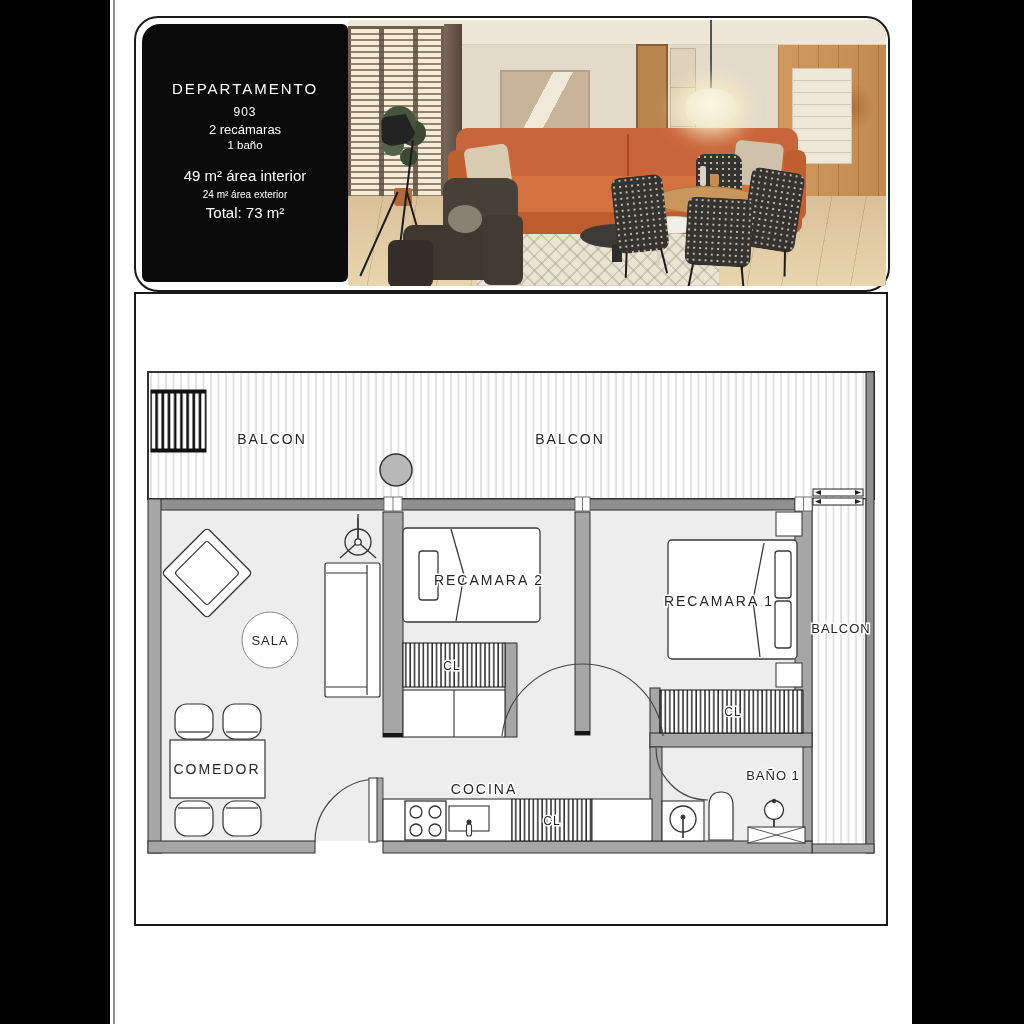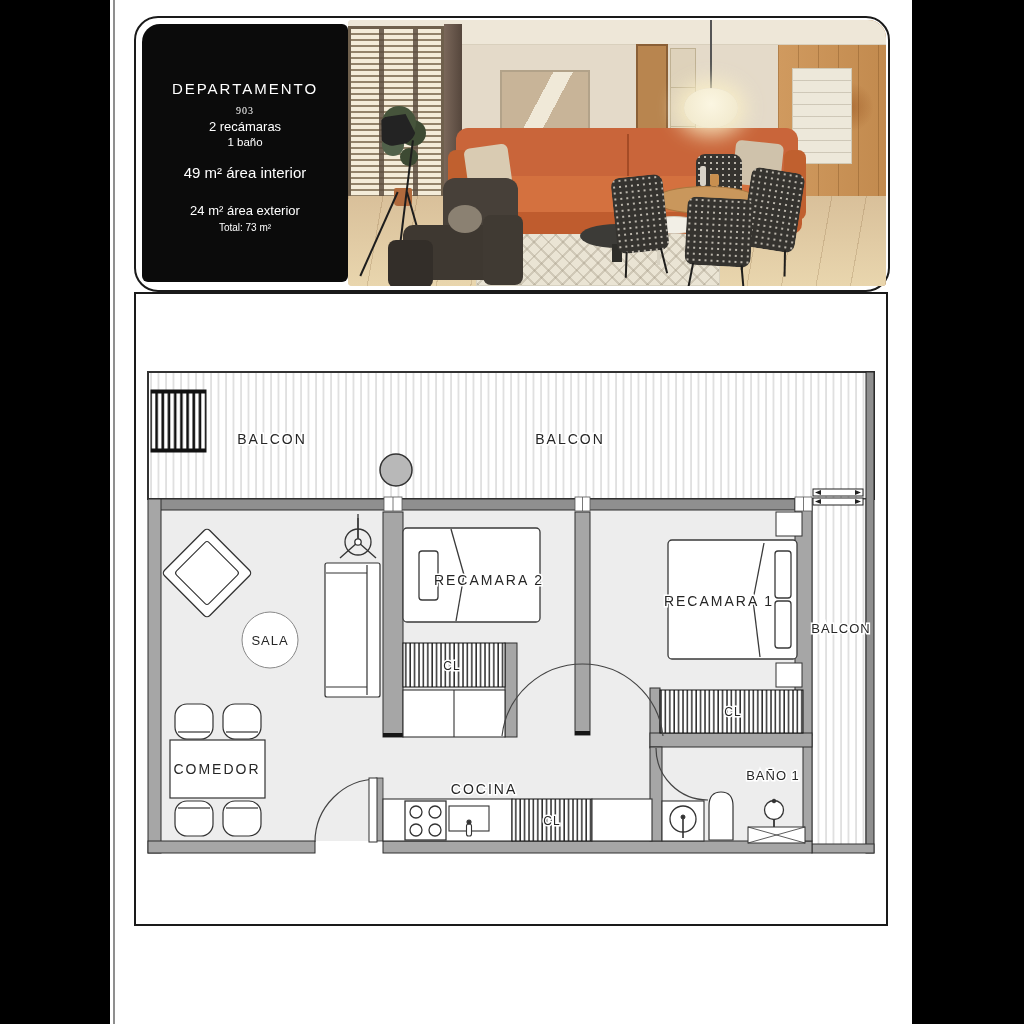--- a/index.html
+++ b/index.html
@@ -11,26 +11,26 @@
   .bar-right{left:912px;top:0;width:112px;height:1024px;background:#000;}
   .scan-line{left:113px;top:0;width:2px;height:1024px;background:#8f8f8f;}
 
   
   .top-box{left:134px;top:16px;width:756px;height:276px;border:2px solid #1a1a1a;
            border-radius:24px;box-sizing:border-box;background:#fff;}
   .info-card{left:6px;top:6px;width:206px;height:258px;background:#0b0b0b;color:#fff;
              border-radius:18px 6px 6px 6px;display:flex;flex-direction:column;
              align-items:center;text-align:center;}
   .info-card .t1{margin-top:56px;font-size:15px;letter-spacing:2px;}
-  .info-card .t2{margin-top:8px;font-size:10px;letter-spacing:1px;font-family:Liberation Serif, serif;}
+  .info-card .t2{margin-top:8px;font-size:12px;letter-spacing:1px;}
   .info-card .t3{margin-top:3px;font-size:13px;}
   .info-card .t4{margin-top:2px;font-size:11.5px;}
   .info-card .t5{margin-top:16px;font-size:15px;}
-  .info-card .t6{margin-top:22px;font-size:13px;}
-  .info-card .t7{margin-top:4px;font-size:10px;}
+  .info-card .t6{margin-top:5px;font-size:10px;}
+  .info-card .t7{margin-top:4px;font-size:15px;}
 
   
   .photo{left:212px;top:2px;width:538px;height:266px;border-radius:4px 18px 4px 4px;
          overflow:hidden;background:#e4dac9;}
   .ph-ceiling{left:0;top:0;width:538px;height:24px;background:#eee7d8;border-bottom:1px solid #d9d0bd;}
   .ph-floor{left:0;top:176px;width:538px;height:90px;
             background:linear-gradient(#d9c09a,#e9d6ae);}
   .ph-floor::after{content:"";position:absolute;inset:0;
             background:repeating-linear-gradient(100deg,rgba(120,85,45,.20) 0 1px,transparent 1px 34px);}
   .ph-window{left:0;top:6px;width:96px;height:244px;border:3px solid #6f604d;box-sizing:border-box;

